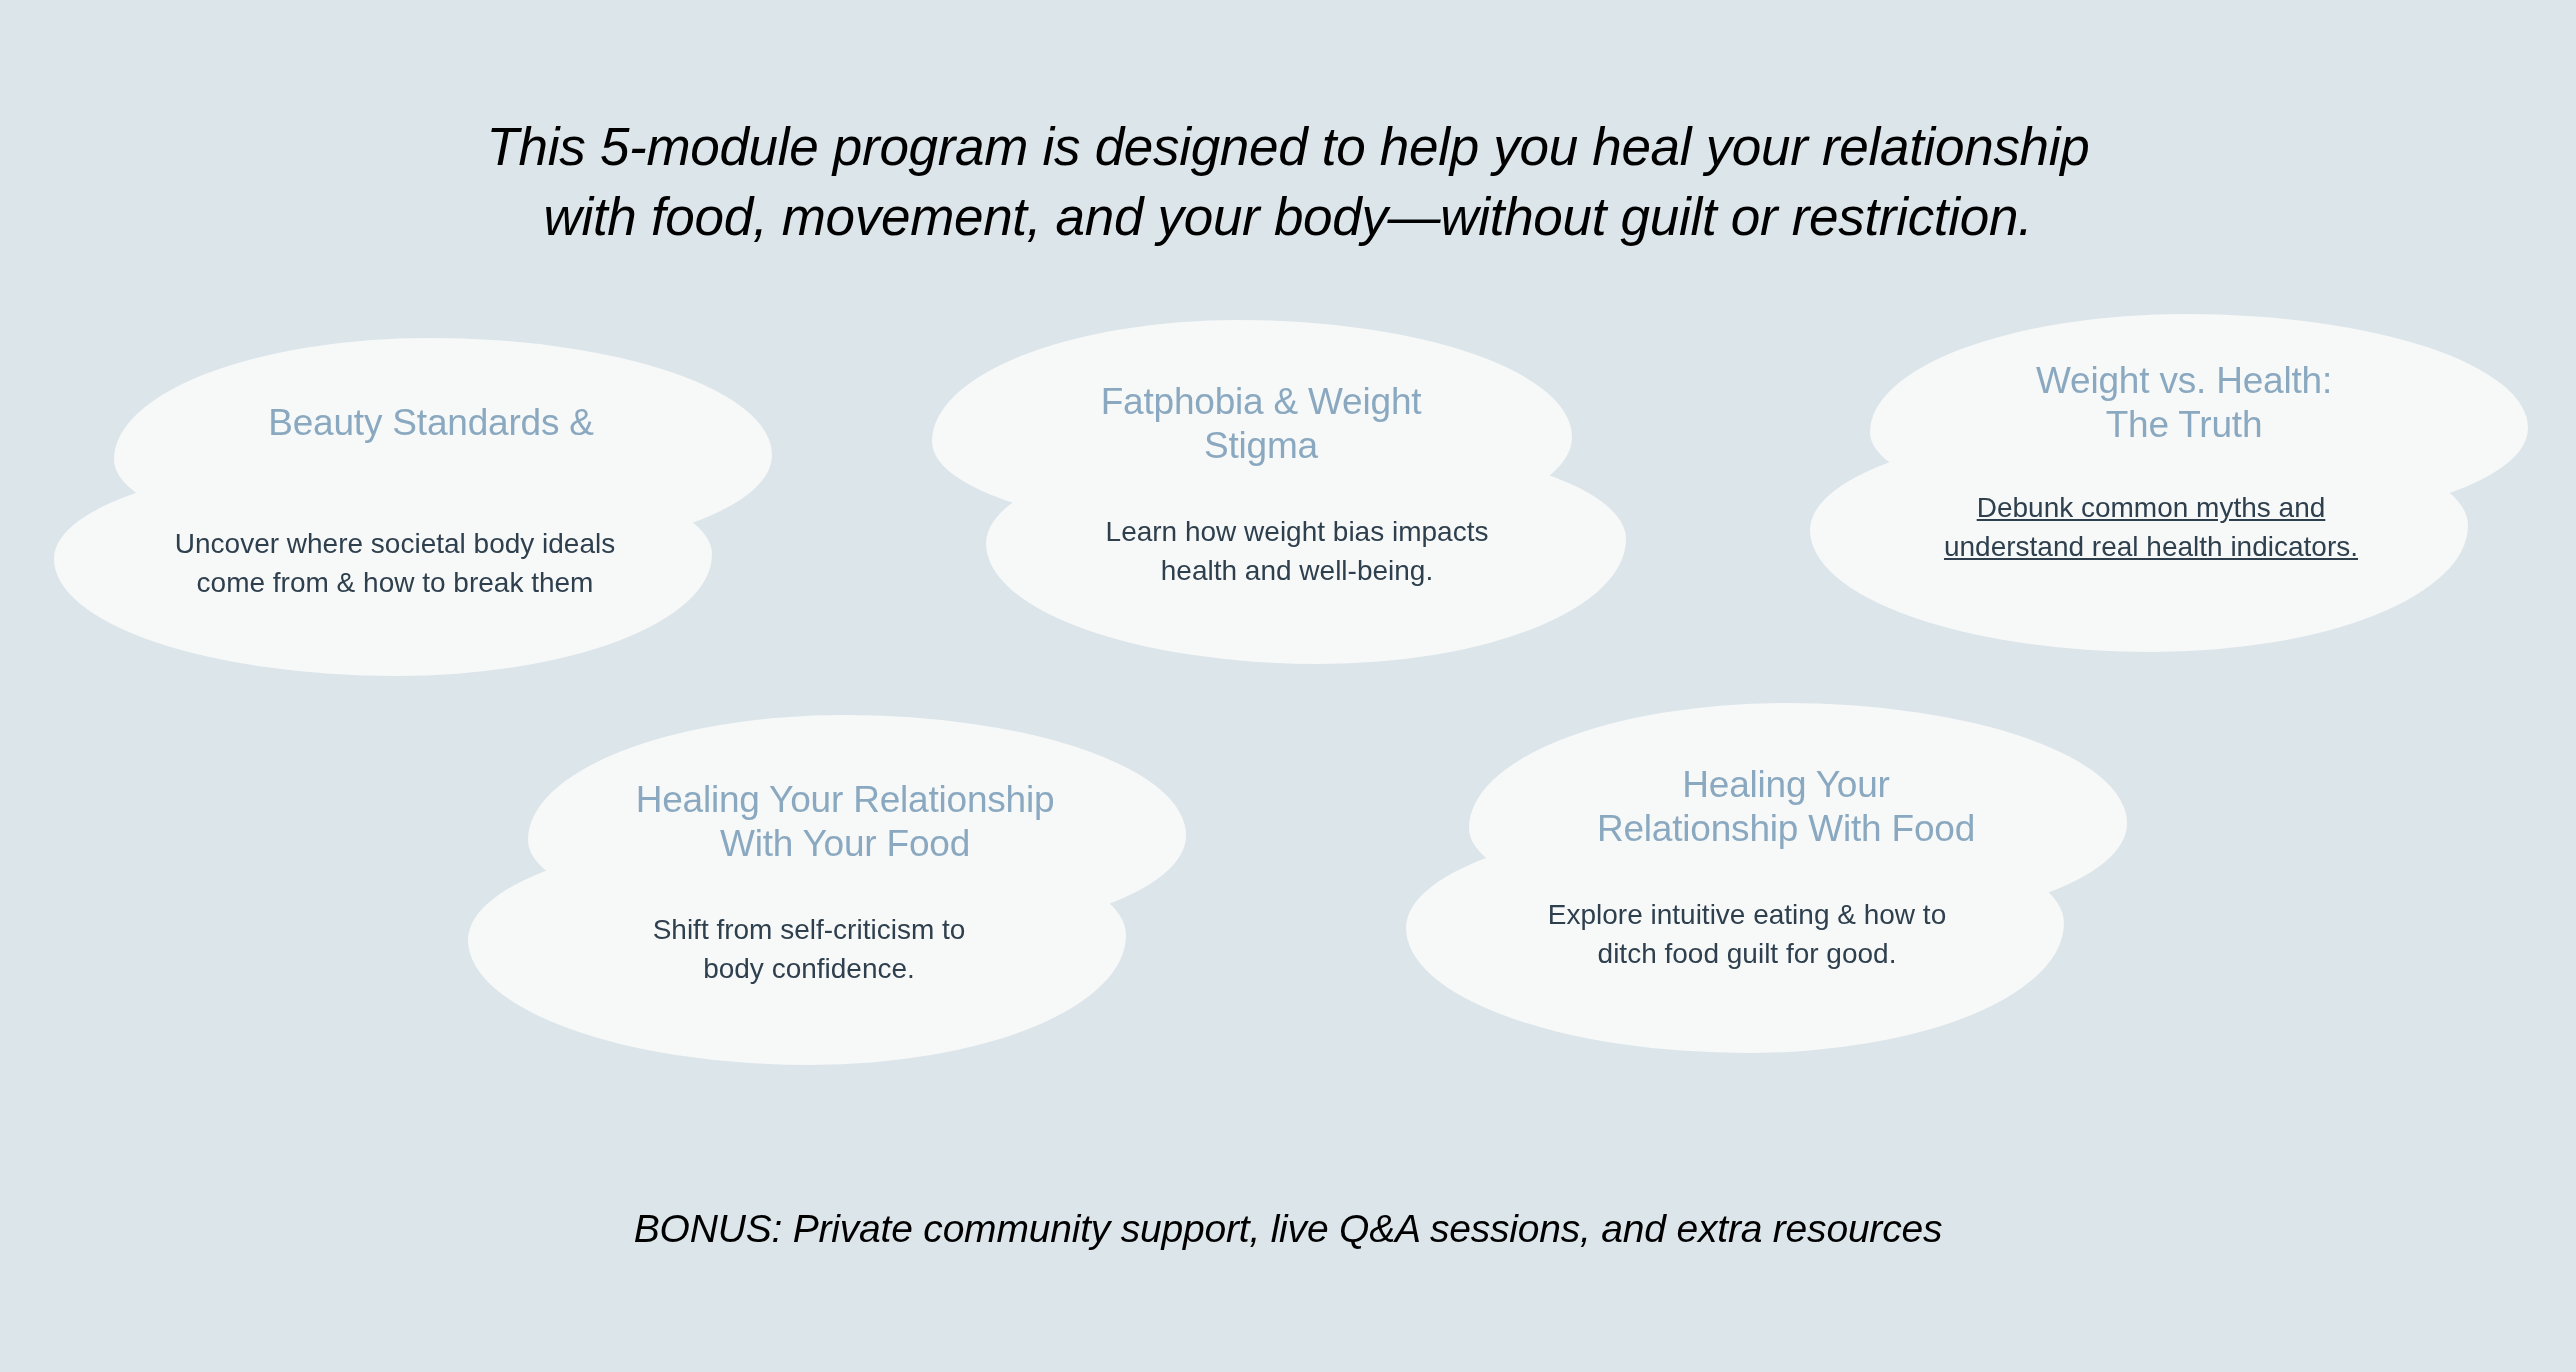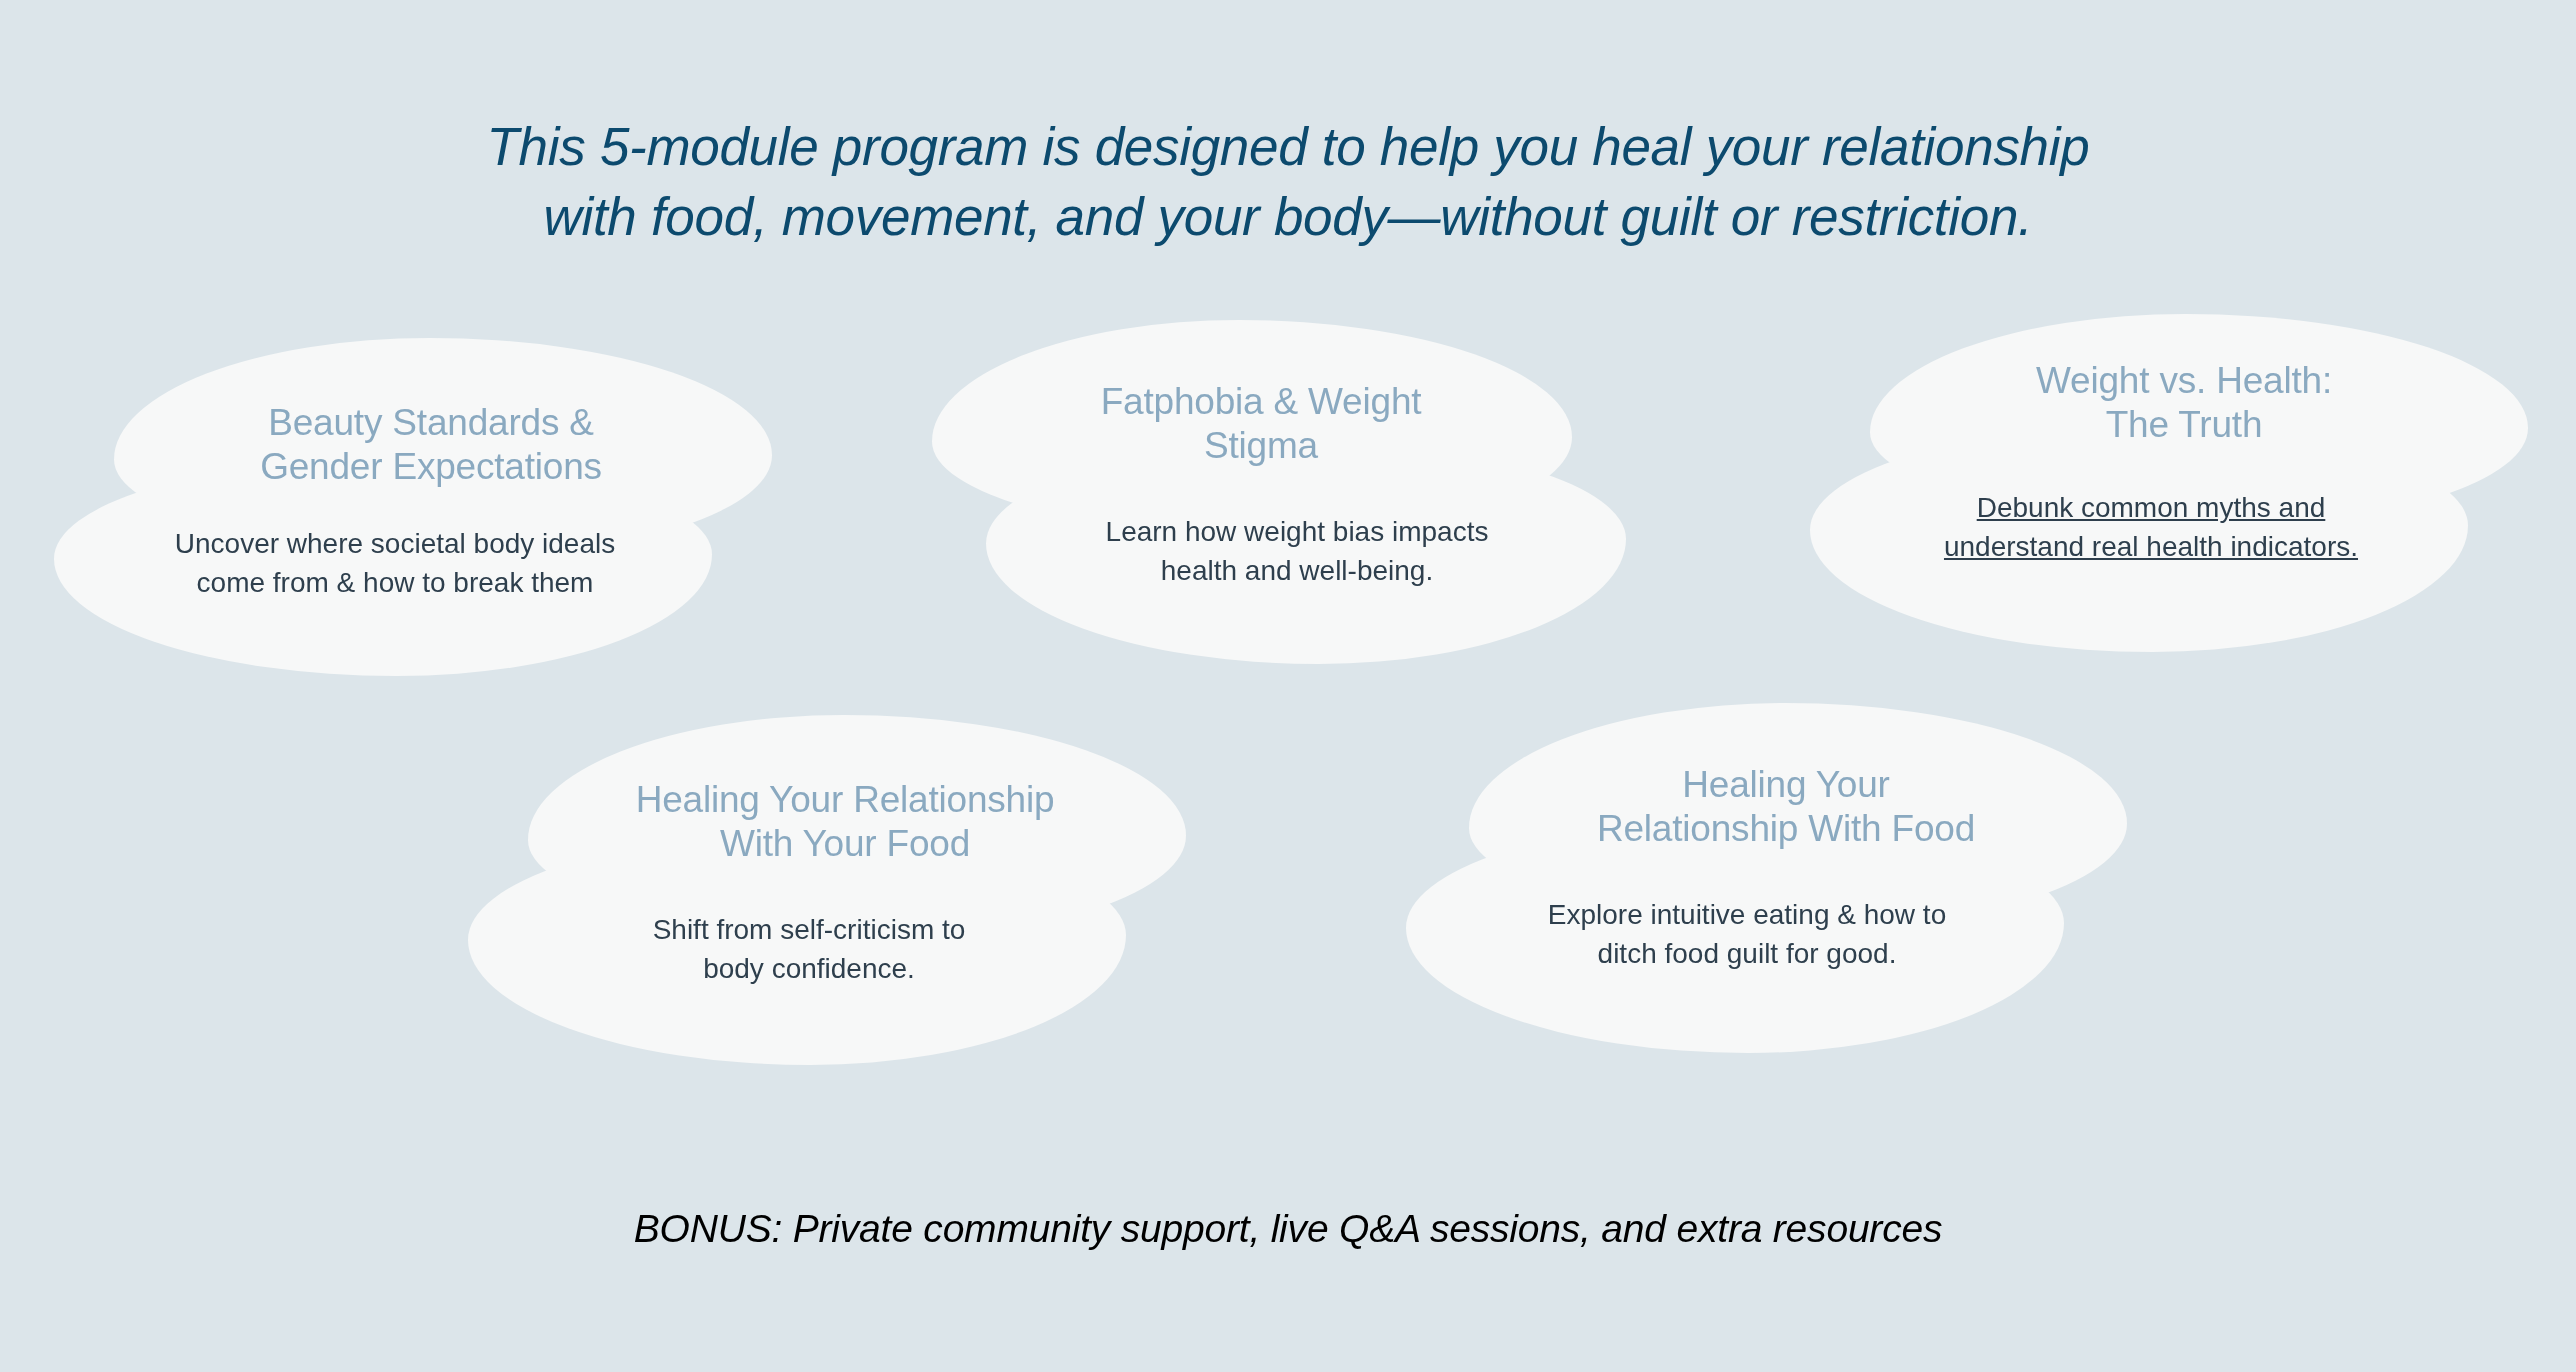--- a/index.html
+++ b/index.html
@@ -18,21 +18,21 @@
   
   #intro-heading {
     position: absolute;
     top: 112px;
     left: 0;
     width: 2576px;
     text-align: center;
     font-style: italic;
     font-size: 53px;
     line-height: 1.32;
-    color: #0c4a6e;
+    color: #000000;
     letter-spacing: -0.3px;
   }
   #intro-heading .line {
     display: block;
     white-space: pre;
   }
 
   
   .cloud-card {
     position: absolute;
@@ -87,21 +87,20 @@
 <div id="intro-heading">
   <span class="line">This 5-module program is designed to help you heal your relationship</span>
   <span class="line">with food, movement, and your body—without guilt or restriction.</span>
 </div>
 
 <div class="cloud-card" style="left:54px; top:338px; width:724px; height:338px;">
   <div class="blob blob-top" style="left:60px; top:0px; width:658px; height:217px;"></div>
   <div class="blob blob-bottom" style="left:0px; top:121px; width:658px; height:217px;"></div>
   <div class="card-text card-title" style="top:63px; left:15px;">
     <span class="tline">Beauty Standards &amp;</span>
-    <span class="tline">Gender Expectations</span>
   </div>
   <div class="card-text card-desc" style="top:187px; left:-21px;">
     <span class="dline">Uncover where societal body ideals</span>
     <span class="dline">come from &amp; how to break them</span>
   </div>
 </div>
 
 <div class="cloud-card" style="left:932px; top:320px; width:712px; height:350px;">
   <div class="blob blob-top" style="left:0px; top:0px; width:640px; height:217px;"></div>
   <div class="blob blob-bottom" style="left:54px; top:121px; width:640px; height:223px;"></div>

